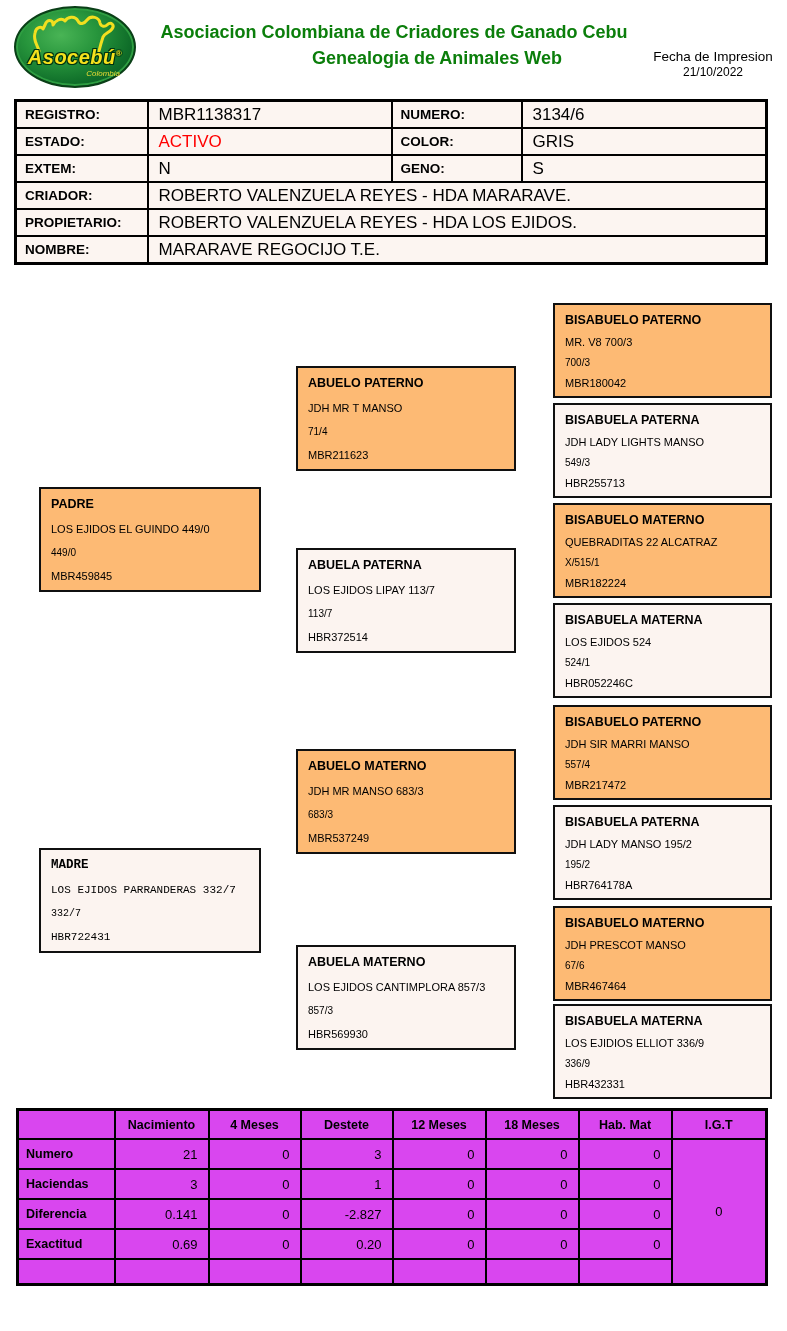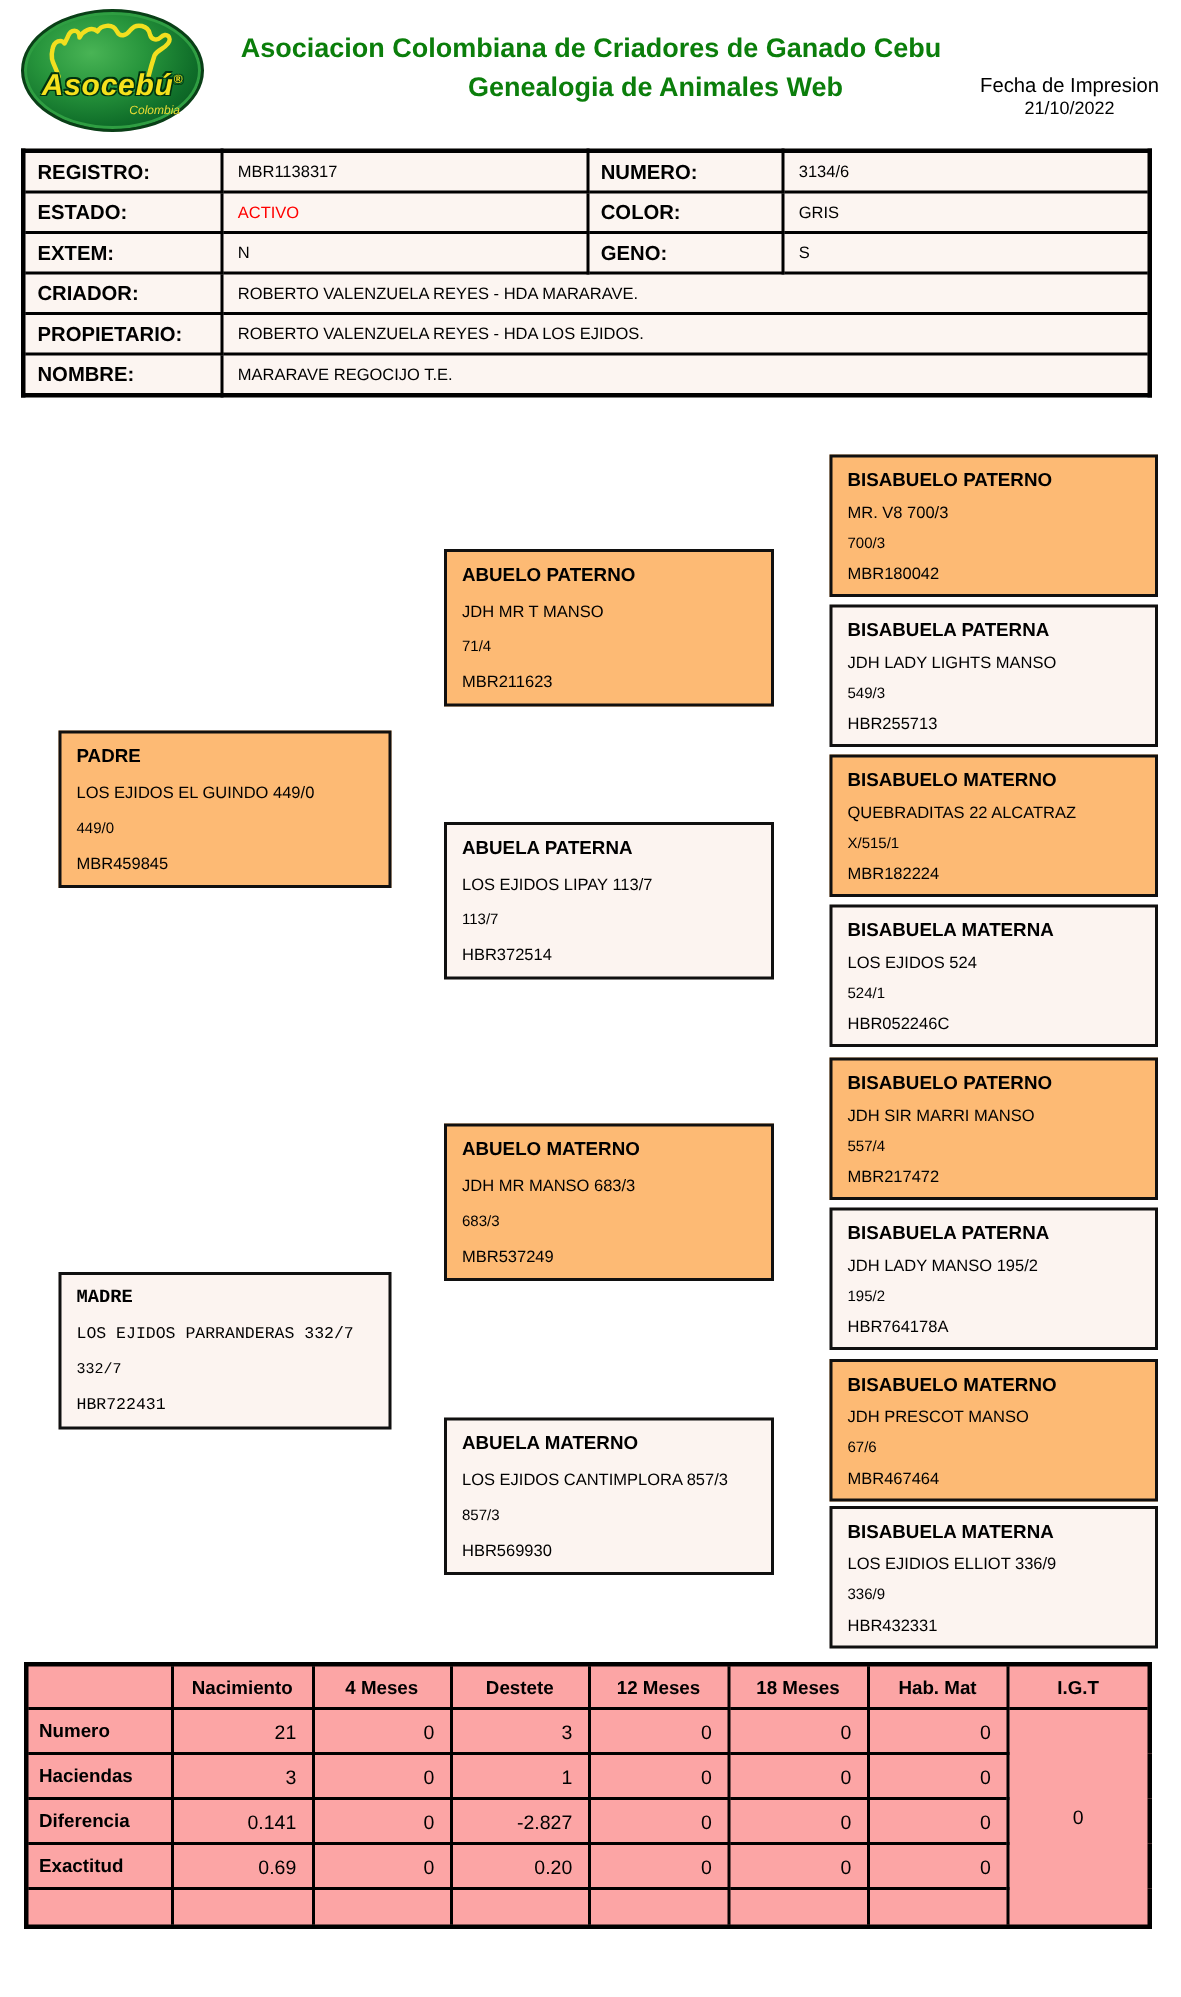--- a/index.html
+++ b/index.html
@@ -21,40 +21,40 @@
   .title1{position:absolute;left:148px;top:22px;width:492px;text-align:center;
           font-size:18px;font-weight:bold;color:#0b7e0b;white-space:nowrap;}
   .title2{position:absolute;left:298px;top:48px;width:278px;text-align:center;
           font-size:18px;font-weight:bold;color:#0b7e0b;white-space:nowrap;}
   .printdate{position:absolute;left:638px;top:49px;width:150px;text-align:center;font-size:13.5px;}
   .printdate .date{font-size:12px;margin-top:1px;}
 
   
   .info-wrap{position:absolute;left:14px;top:99px;}
   table.info{border-collapse:collapse;table-layout:fixed;width:751px;border:3px solid #000;background:#fcf5f1;}
-  table.info td{border:2px solid #000;padding:0 8px;font-size:11px;height:25px;
+  table.info td{border:2px solid #000;padding:0 8px;font-size:17px;height:25px;
                 vertical-align:middle;white-space:nowrap;overflow:hidden;}
   table.info td.lbl{font-weight:bold;font-size:13.5px;}
   table.info td.val{padding-left:10px;}
   .estado{color:#ff0000;}
 
   
   .pbox{position:absolute;width:222px;box-sizing:border-box;border:2px solid #101010;padding:8px 10px 0;}
   .pbox.m{background:#fdba74;}
   .pbox.f{background:#fcf4f0;}
   .pbox-title{font-size:12.5px;font-weight:bold;}
   .pbox-line{font-size:11px;margin-top:12px;white-space:nowrap;}
   .pbox-line.num{font-size:10px;}
   .pbox.gp{height:105px;}
   .pbox.bis{height:95px;width:219px;}
   .pbox.bis .pbox-line{margin-top:9px;}
 
   
   .stats-wrap{position:absolute;left:16px;top:1108px;}
-  table.stats{border-collapse:collapse;table-layout:fixed;width:749px;border:3px solid #000;background:#fca5a5;}
+  table.stats{border-collapse:collapse;table-layout:fixed;width:749px;border:3px solid #000;background:#d946ef;}
   table.stats th,table.stats td{border:2px solid #000;font-size:12.5px;padding:0;}
   table.stats th{font-weight:bold;height:27px;text-align:center;}
   table.stats td{height:28px;}
   table.stats td.rowlbl{font-weight:bold;text-align:left;padding-left:7px;}
   table.stats td.cval{text-align:right;padding-right:10px;font-size:13px;}
   table.stats td.igt{text-align:center;font-size:13px;}
   table.stats tr.empty td{height:23px;}
 </style>
 </head>
 <body>

